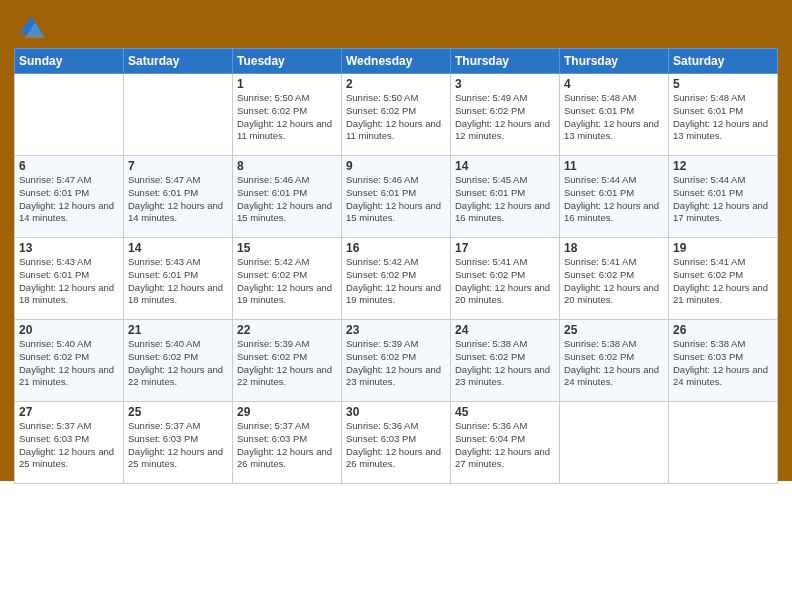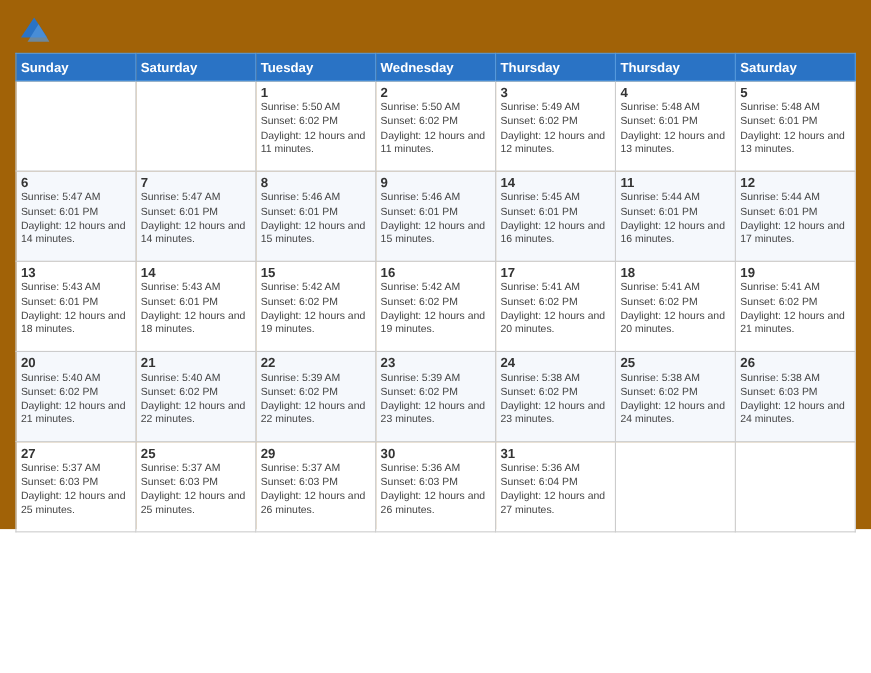--- a/index.html
+++ b/index.html
@@ -258,21 +258,21 @@
           </td>
           <td>
             <span class="day-num">29</span>
             <div class="day-detail">Sunrise: 5:37 AM<br>Sunset: 6:03 PM<br>Daylight: 12 hours and 26 minutes.</div>
           </td>
           <td>
             <span class="day-num">30</span>
             <div class="day-detail">Sunrise: 5:36 AM<br>Sunset: 6:03 PM<br>Daylight: 12 hours and 26 minutes.</div>
           </td>
           <td>
-            <span class="day-num">31</span>
+            <span class="day-num">45</span>
             <div class="day-detail">Sunrise: 5:36 AM<br>Sunset: 6:04 PM<br>Daylight: 12 hours and 27 minutes.</div>
           </td>
           <td class="empty-cell"></td>
           <td class="empty-cell"></td>
         </tr>
       </tbody>
   </table>
 </div>
 
 </body></html>

